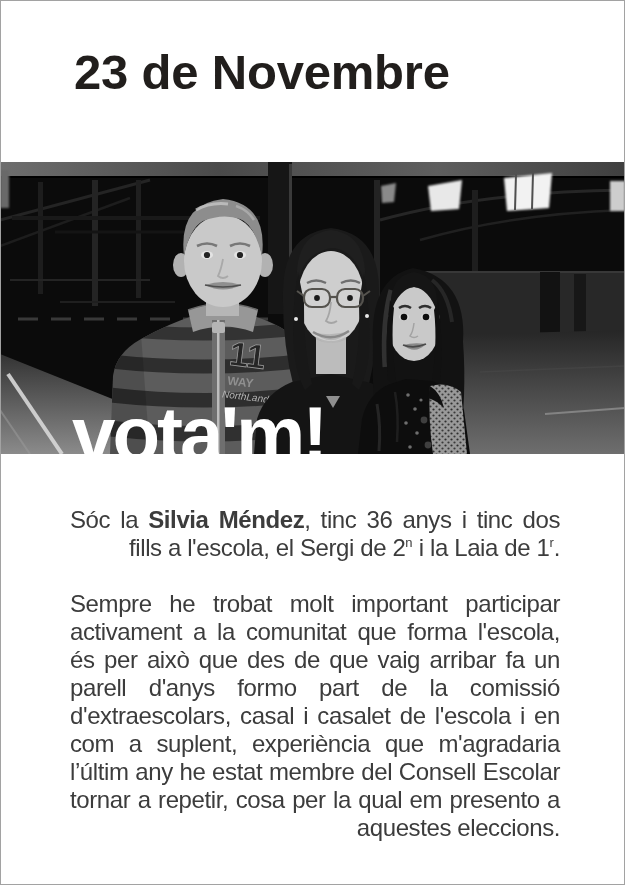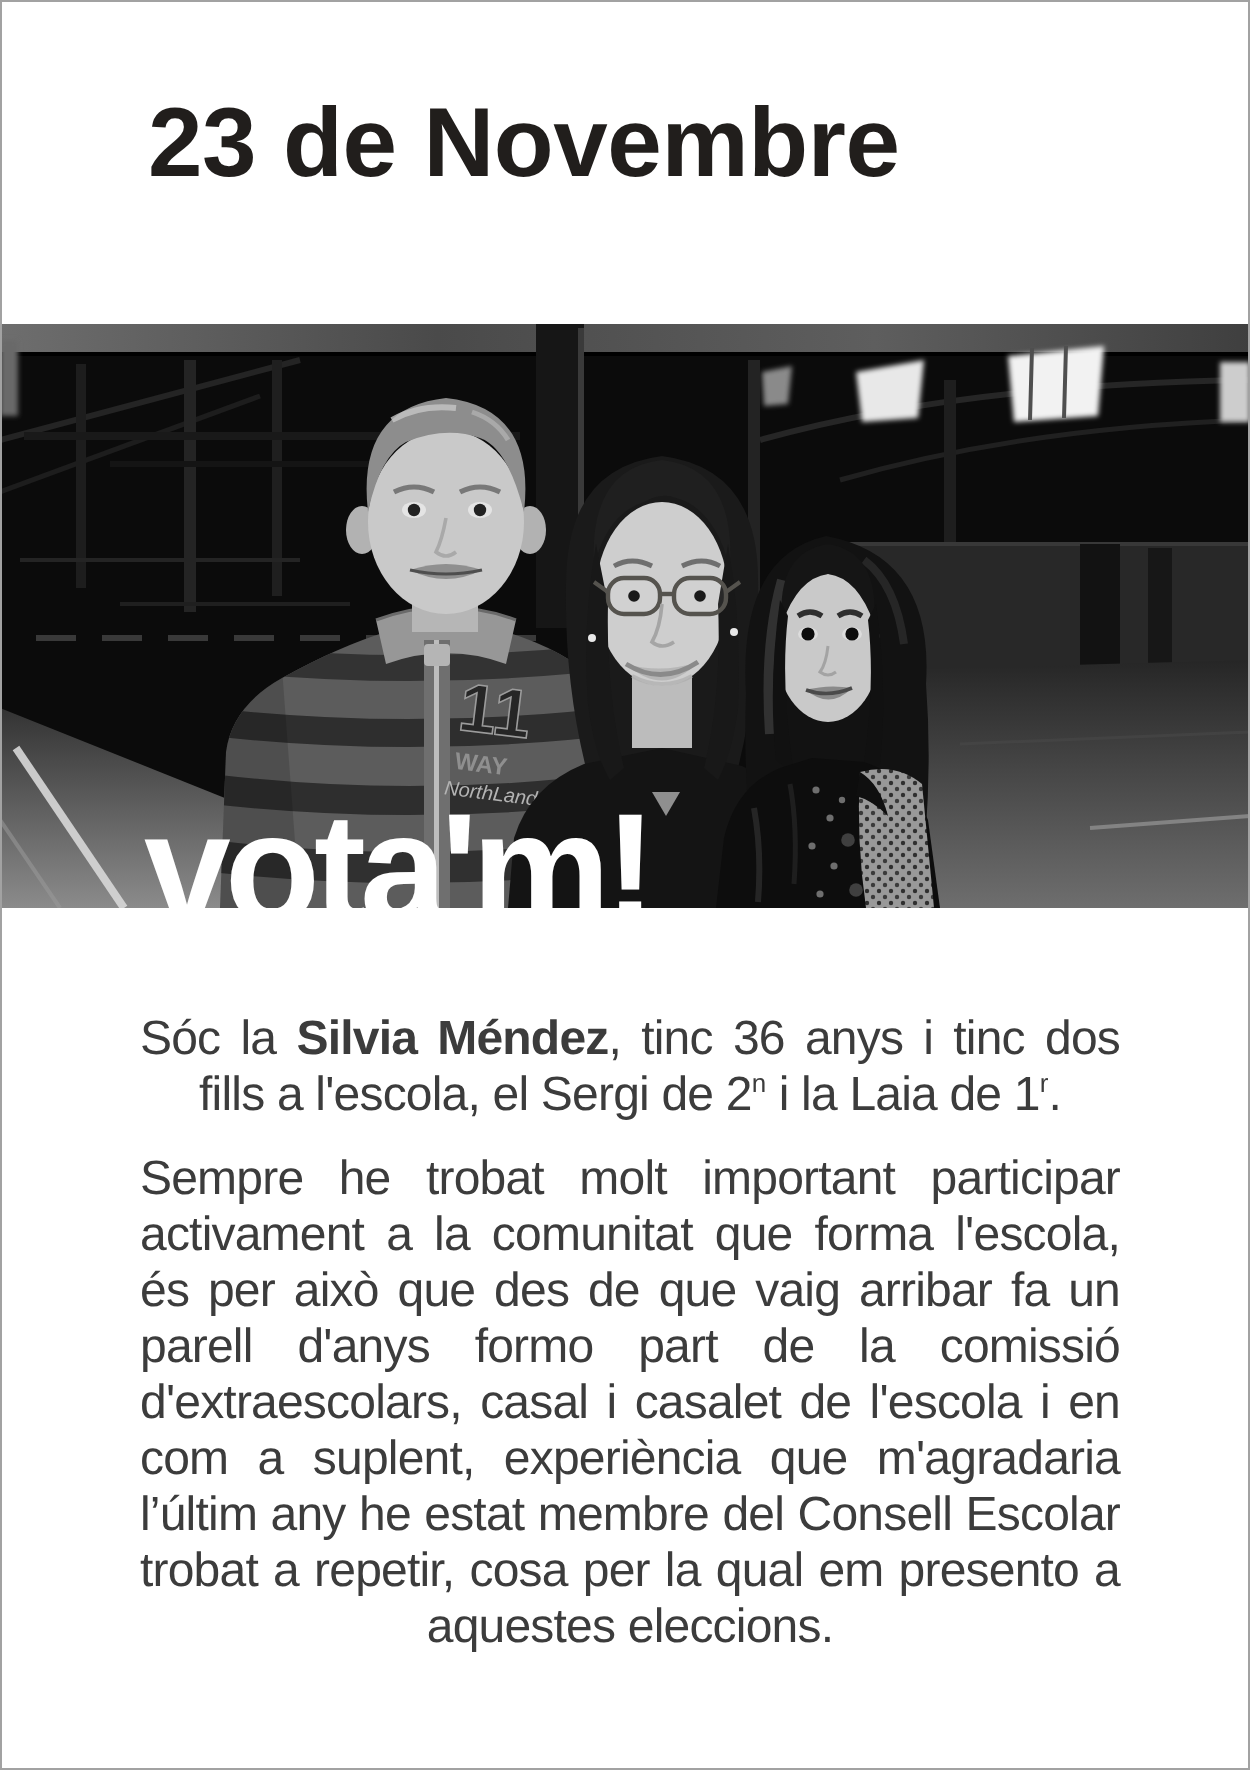--- a/index.html
+++ b/index.html
@@ -13,24 +13,24 @@
   .hl2{font-size:49px;line-height:36px;font-weight:bold;letter-spacing:-0.2px;white-space:nowrap;}
   
   .photo{position:absolute;left:0;top:162px;width:625px;height:292px;overflow:hidden;background:#0b0b0b;}
   .photo svg{display:block;position:absolute;left:0;top:0;}
   .vota{position:absolute;left:72px;top:233px;font-size:78px;line-height:78px;font-weight:bold;
         color:#ffffff;letter-spacing:-3px;white-space:nowrap;z-index:3;}
   svg text{font-family:"Liberation Sans",sans-serif;}
   
   .bodytext{position:absolute;left:70px;top:506px;width:490px;color:#3c3c3c;
             font-size:24px;line-height:28px;letter-spacing:-0.4px;}
-  .p1{margin:0 0 14px 0;}
+  .p1{margin:0 0 28px 0;}
   .line{min-height:28px;}
   .just{text-align:justify;text-align-last:justify;-moz-text-align-last:justify;text-justify:inter-word;}
-  .left{text-align:center;}
+  .left{text-align:right;}
   strong{font-weight:bold;}
   sup.ord{font-size:13px;line-height:0;vertical-align:super;letter-spacing:0;}
 </style>
 </head>
 <body>
 
 <div class="header">
   <div class="hl2">23 de Novembre</div>
 </div>
 
@@ -212,18 +212,18 @@
     <div class="line left"><span>fills a l'escola, el Sergi de 2</span><sup class="ord">n</sup><span> i la Laia de 1</span><sup class="ord">r</sup><span>.</span></div>
   </div>
   <div class="p2">
     <div class="line just">Sempre he trobat molt important participar</div>
     <div class="line just">activament a la comunitat que forma l'escola,</div>
     <div class="line just">és per això que des de que vaig arribar fa un</div>
     <div class="line just">parell d'anys formo part de la comissió</div>
     <div class="line just">d'extraescolars, casal i casalet de l'escola i en</div>
     <div class="line just">com a suplent, experiència que m'agradaria</div>
     <div class="line just">l’últim any he estat membre del Consell Escolar</div>
-    <div class="line just">trobat a repetir, cosa per la qual em presento a</div>
+    <div class="line just">tornar a repetir, cosa per la qual em presento a</div>
     <div class="line left">aquestes eleccions.</div>
   </div>
 </div>
 
 <div class="frame"></div>
 
 </body></html>

